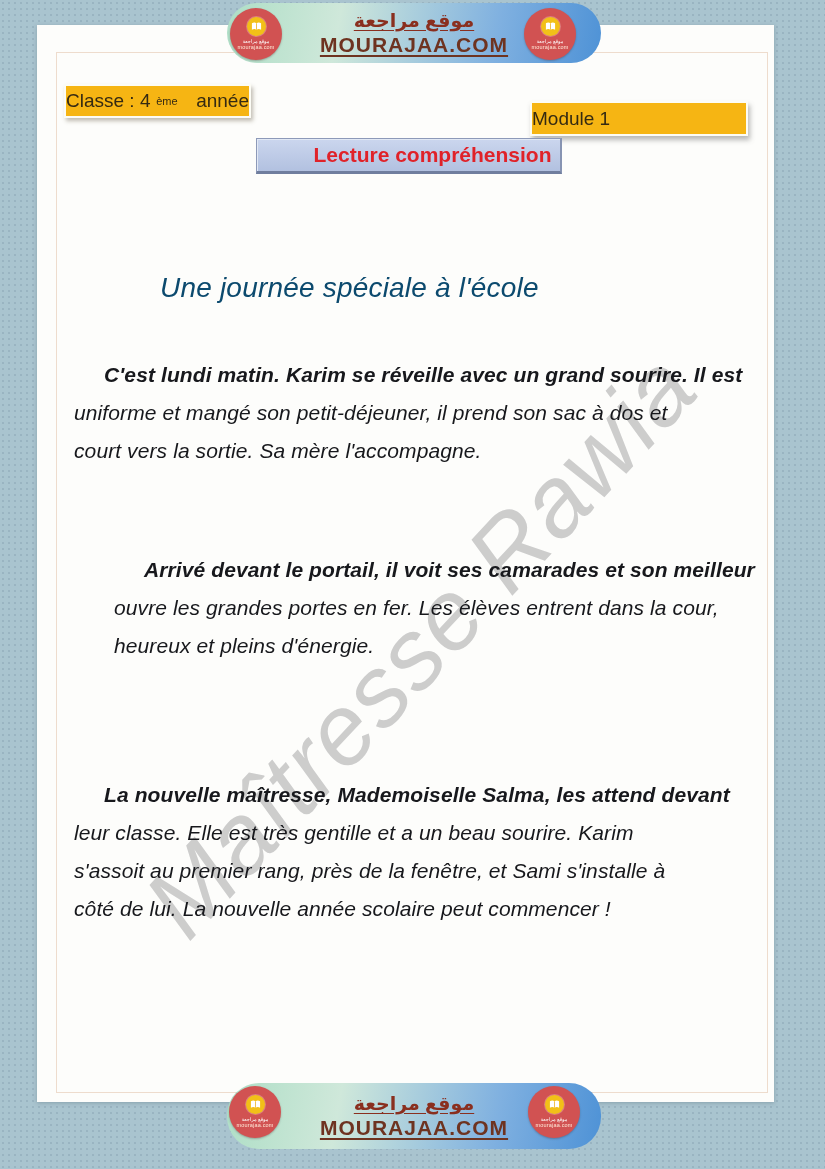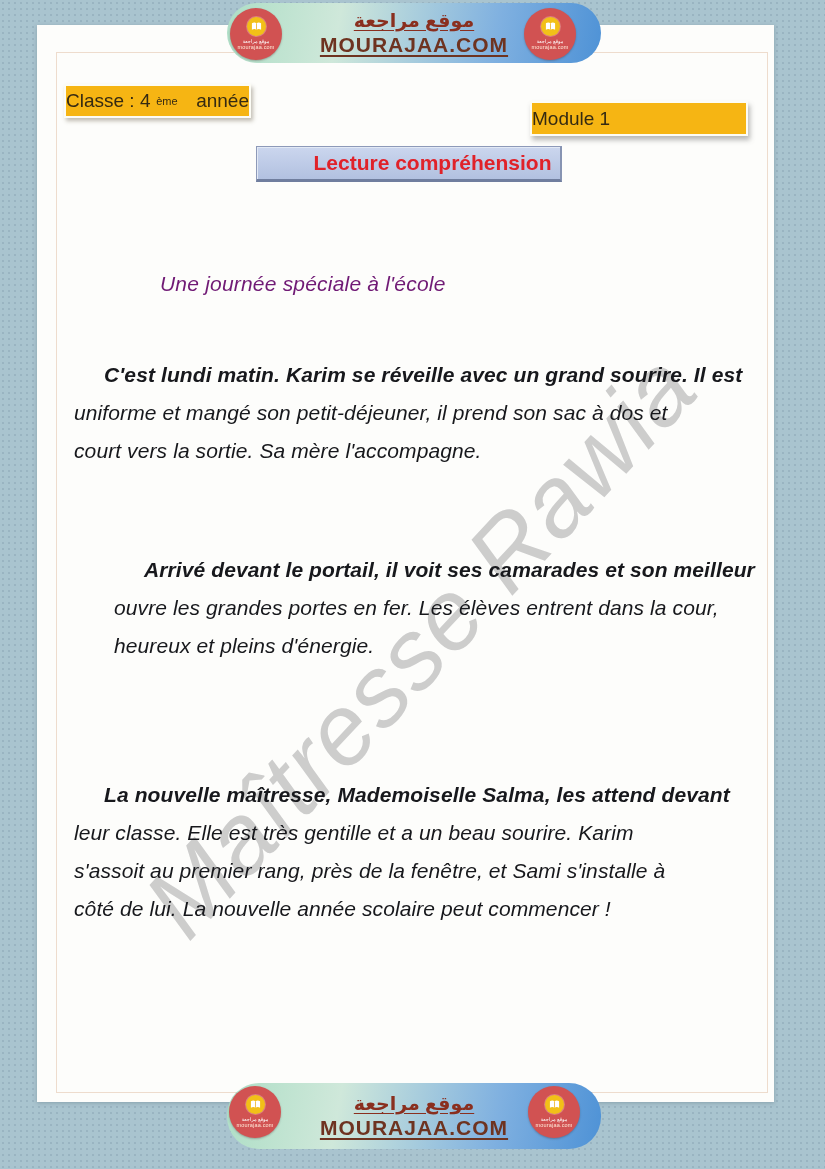--- a/index.html
+++ b/index.html
@@ -74,33 +74,33 @@
   }
   .class-box sup { font-size:11px; line-height:0; margin-right:2px; }
   .module-box {
     left:530px; top:101px; width:218px; height:35px;
     padding-right:70px;
     box-shadow:2px 4px 5px rgba(100,100,100,0.45);
   }
 
   
   .lecture-box {
-    position:absolute; left:256px; top:146px; width:306px; height:36px;
+    position:absolute; left:256px; top:138px; width:306px; height:36px;
     background:linear-gradient(180deg,#cbd6ee 0%,#b2c1e0 100%);
     border:1px solid #8d99b8; border-bottom:3px solid #707e9e; border-right:2px solid #8794b2;
     box-shadow:inset 1px 1px 0 #e2e9f5;
     display:flex; align-items:center; justify-content:center;
     padding-left:48px; z-index:4;
   }
   .lecture-box .label { font-size:21px; font-weight:bold; color:#e02229; }
 
   
   .doc-title {
     position:absolute; left:160px; top:272px; z-index:3;
-    font-style:italic; font-size:21px; color:#701a75; letter-spacing:0.2px;
+    font-style:italic; font-size:28px; color:#0c4a6e; letter-spacing:0.2px;
   }
   .para {
     position:absolute; left:74px; width:700px; z-index:3;
     font-style:italic; font-size:21px; color:#17181c; letter-spacing:0.1px;
   }
   .para .line { line-height:38px; white-space:nowrap; }
   .para .line:first-child { padding-left:30px;font-weight:bold; }
   .p1 { top:356px; } .p2 { top:551px;margin-left:40px; } .p3 { top:776px; }
 
   

